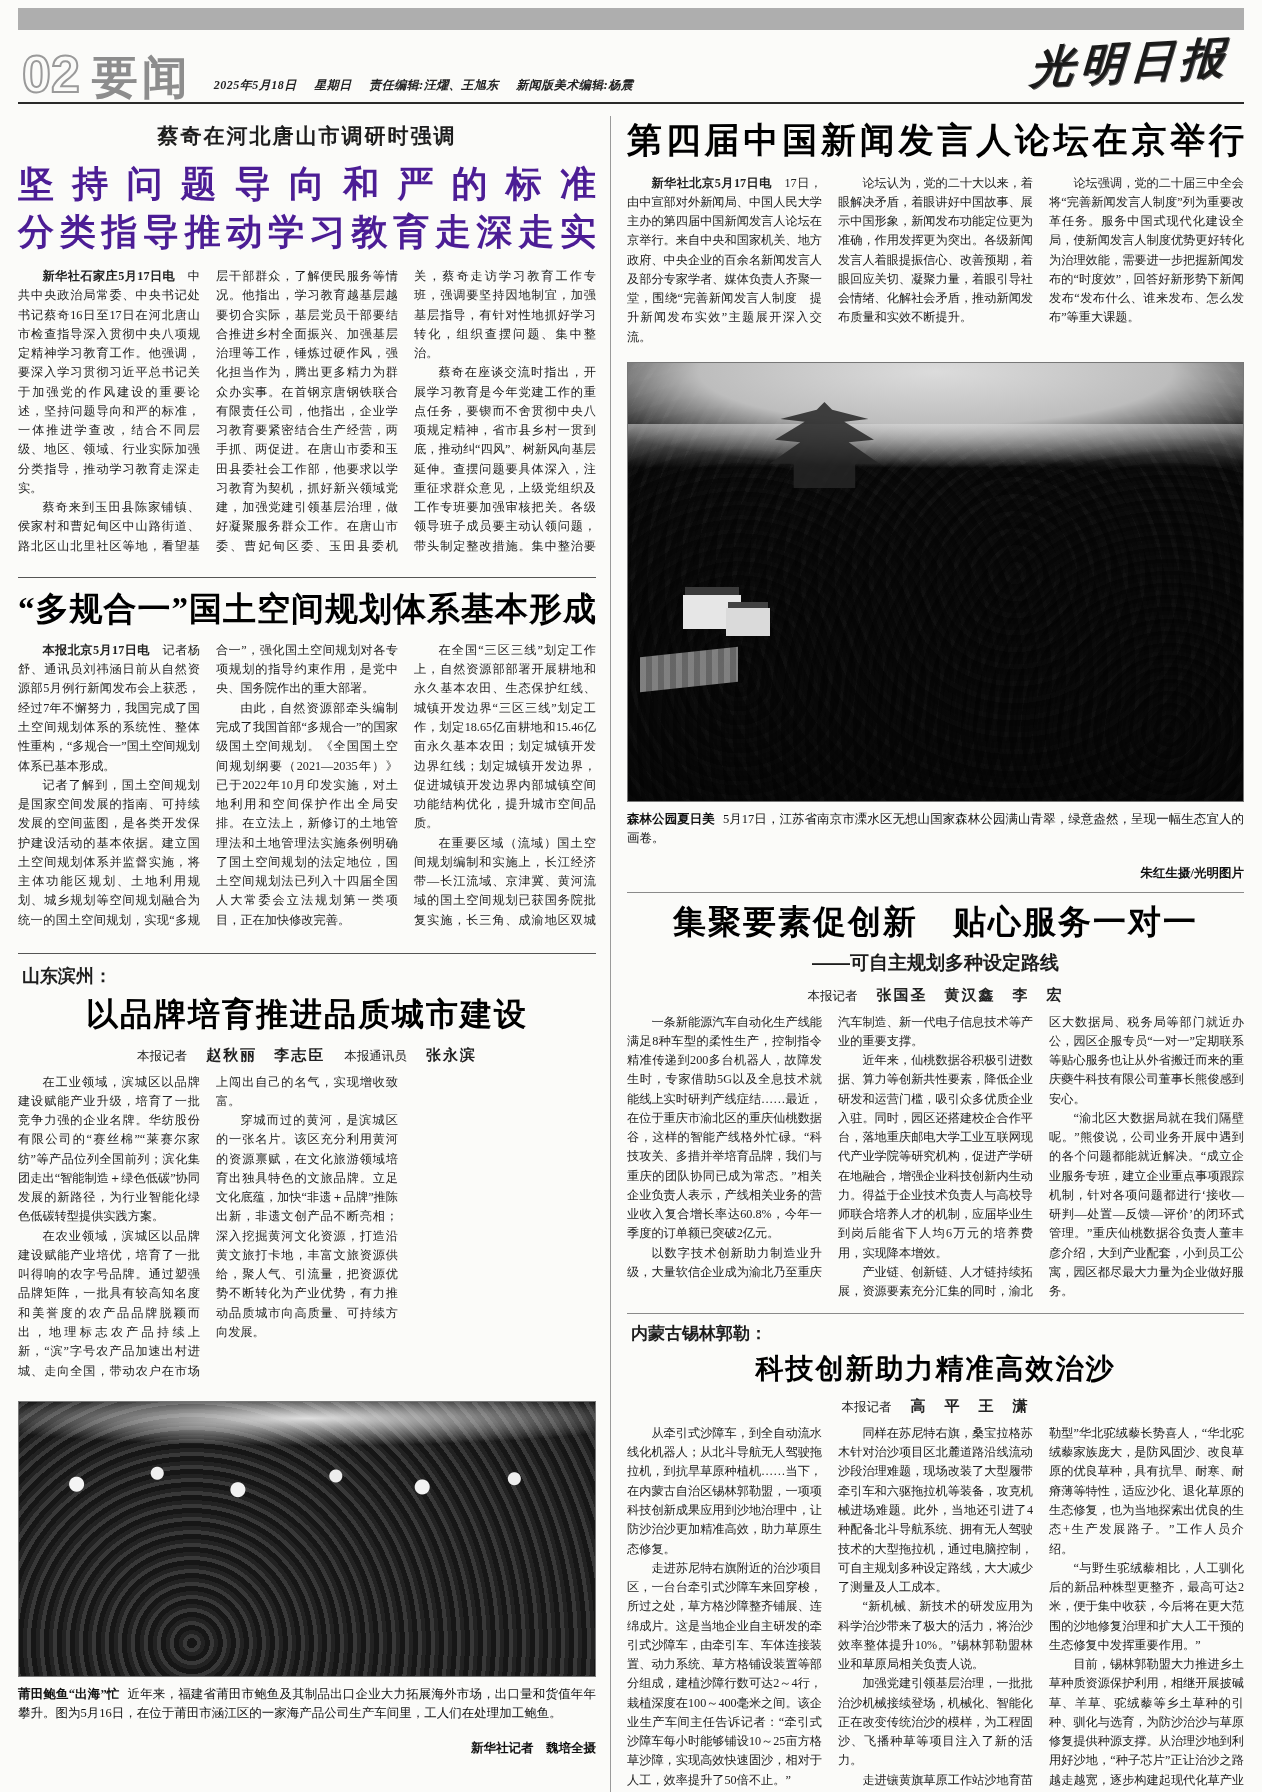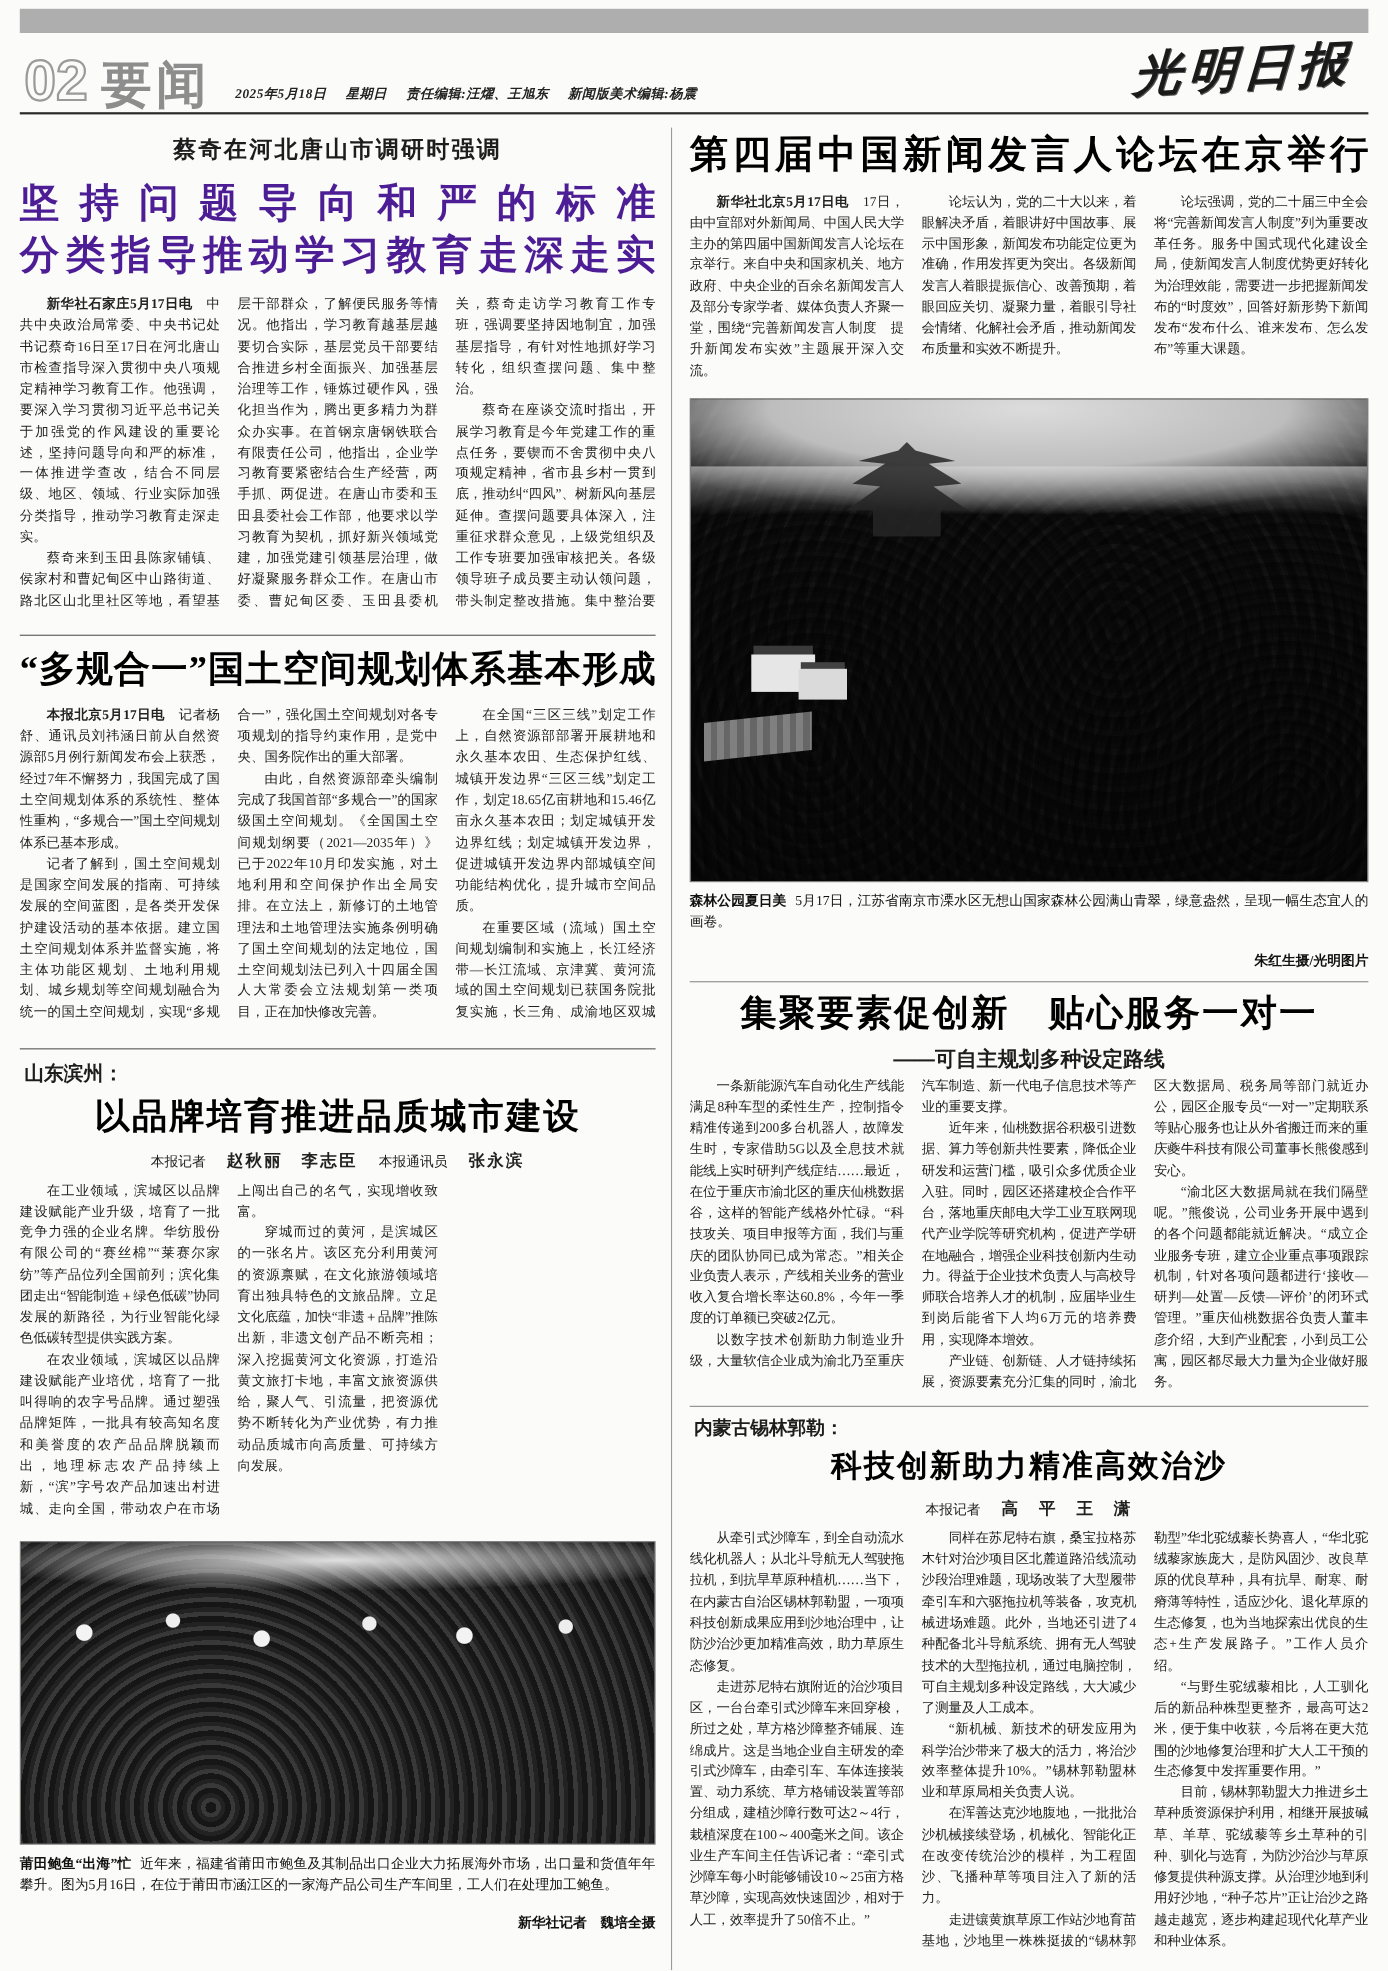--- a/index.html
+++ b/index.html
@@ -182,22 +182,26 @@
           <span class="cap-lead">森林公园夏日美</span><span>5月17日，江苏省南京市溧水区无想山国家森林公园满山青翠，绿意盎然，呈现一幅生态宜人的画卷。</span>
           <span class="credit">朱红生摄/光明图片</span>
         </figcaption>
       </figure>
 
       <div class="rule-light"></div>
 
       <article>
         <h1 class="hl-serif-center" style="font-size:33px;">集聚要素促创新　贴心服务一对一</h1>
         <div class="subhead">——可自主规划多种设定路线</div>
+        <div class="byline">
+          <span class="role">本报记者</span>
+          <span class="names">张国圣　黄汉鑫　李　宏</span>
+        </div>
         <div class="body-cols cols3" style="height:292px;">
-          <p>一条新能源汽车自动化生产线能满足8种车型的柔性生产，控制指令精准传递到200多台机器人，故障发生时，专家借助5G以及全息技术就能线上实时研判产线症结……最近，在位于重庆市渝北区的重庆仙桃数据谷，这样的智能产线格外忙碌。“科技攻关、项目申报等方面，我们与重庆的团队协同已成为常态。”相关企业负责人表示，产线相关业务的营业收入复合增长率达60.8%，今年一季度的订单额已突破2亿元。</p>
+          <p>一条新能源汽车自动化生产线能满足8种车型的柔性生产，控制指令精准传递到200多台机器人，故障发生时，专家借助5G以及全息技术就能线上实时研判产线症结……最近，在位于重庆市渝北区的重庆仙桃数据谷，这样的智能产线格外忙碌。“科技攻关、多措并举培育品牌，我们与重庆的团队协同已成为常态。”相关企业负责人表示，产线相关业务的营业收入复合增长率达60.8%，今年一季度的订单额已突破2亿元。</p>
           <p>以数字技术创新助力制造业升级，大量软信企业成为渝北乃至重庆汽车制造、新一代电子信息技术等产业的重要支撑。</p>
           <p>近年来，仙桃数据谷积极引进数据、算力等创新共性要素，降低企业研发和运营门槛，吸引众多优质企业入驻。同时，园区还搭建校企合作平台，落地重庆邮电大学工业互联网现代产业学院等研究机构，促进产学研在地融合，增强企业科技创新内生动力。得益于企业技术负责人与高校导师联合培养人才的机制，应届毕业生到岗后能省下人均6万元的培养费用，实现降本增效。</p>
           <p>产业链、创新链、人才链持续拓展，资源要素充分汇集的同时，渝北区大数据局、税务局等部门就近办公，园区企服专员“一对一”定期联系等贴心服务也让从外省搬迁而来的重庆夔牛科技有限公司董事长熊俊感到安心。</p>
           <p>“渝北区大数据局就在我们隔壁呢。”熊俊说，公司业务开展中遇到的各个问题都能就近解决。“成立企业服务专班，建立企业重点事项跟踪机制，针对各项问题都进行‘接收—研判—处置—反馈—评价’的闭环式管理。”重庆仙桃数据谷负责人董丰彦介绍，大到产业配套，小到员工公寓，园区都尽最大力量为企业做好服务。</p>
 
         </div>
       </article>
 
       <div class="rule-light"></div>
 
@@ -206,21 +210,21 @@
         <h1 class="hl-serif-center" style="font-size:28px;">科技创新助力精准高效治沙</h1>
         <div class="byline">
           <span class="role">本报记者</span>
           <span class="names">高　平　王　潇</span>
         </div>
         <div class="body-cols cols3" style="height:402px;">
           <p>从牵引式沙障车，到全自动流水线化机器人；从北斗导航无人驾驶拖拉机，到抗旱草原种植机……当下，在内蒙古自治区锡林郭勒盟，一项项科技创新成果应用到沙地治理中，让防沙治沙更加精准高效，助力草原生态修复。</p>
           <p>走进苏尼特右旗附近的治沙项目区，一台台牵引式沙障车来回穿梭，所过之处，草方格沙障整齐铺展、连绵成片。这是当地企业自主研发的牵引式沙障车，由牵引车、车体连接装置、动力系统、草方格铺设装置等部分组成，建植沙障行数可达2～4行，栽植深度在100～400毫米之间。该企业生产车间主任告诉记者：“牵引式沙障车每小时能够铺设10～25亩方格草沙障，实现高效快速固沙，相对于人工，效率提升了50倍不止。”</p>
           <p>同样在苏尼特右旗，桑宝拉格苏木针对治沙项目区北麓道路沿线流动沙段治理难题，现场改装了大型履带牵引车和六驱拖拉机等装备，攻克机械进场难题。此外，当地还引进了4种配备北斗导航系统、拥有无人驾驶技术的大型拖拉机，通过电脑控制，可自主规划多种设定路线，大大减少了测量及人工成本。</p>
           <p>“新机械、新技术的研发应用为科学治沙带来了极大的活力，将治沙效率整体提升10%。”锡林郭勒盟林业和草原局相关负责人说。</p>
-          <p>在浑善达克沙地腹地，一批批治沙机械接续登场，机械化、智能化正在改变传统治沙的模样，为工程固沙、飞播种草等项目注入了新的活力。</p>
+          <p>加强党建引领基层治理，一批批治沙机械接续登场，机械化、智能化正在改变传统治沙的模样，为工程固沙、飞播种草等项目注入了新的活力。</p>
           <p>走进镶黄旗草原工作站沙地育苗基地，沙地里一株株挺拔的“锡林郭勒型”华北驼绒藜长势喜人，“华北驼绒藜家族庞大，是防风固沙、改良草原的优良草种，具有抗旱、耐寒、耐瘠薄等特性，适应沙化、退化草原的生态修复，也为当地探索出优良的生态+生产发展路子。”工作人员介绍。</p>
           <p>“与野生驼绒藜相比，人工驯化后的新品种株型更整齐，最高可达2米，便于集中收获，今后将在更大范围的沙地修复治理和扩大人工干预的生态修复中发挥重要作用。”</p>
           <p>目前，锡林郭勒盟大力推进乡土草种质资源保护利用，相继开展披碱草、羊草、驼绒藜等乡土草种的引种、驯化与选育，为防沙治沙与草原修复提供种源支撑。从治理沙地到利用好沙地，“种子芯片”正让治沙之路越走越宽，逐步构建起现代化草产业和种业体系。</p>
         </div>
       </article>
 
     </div>
   </main>
 </div>
 

